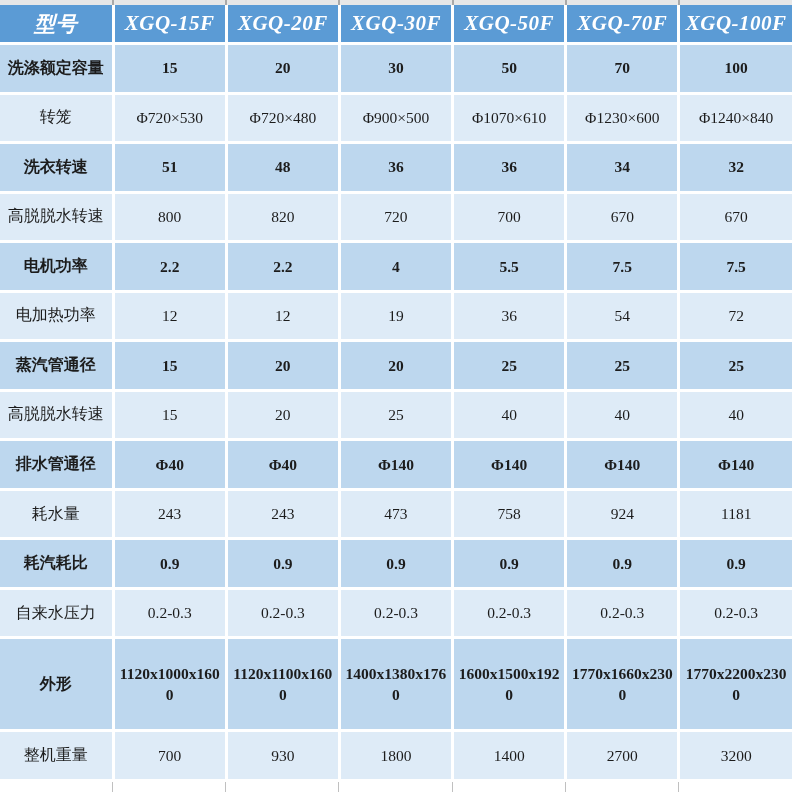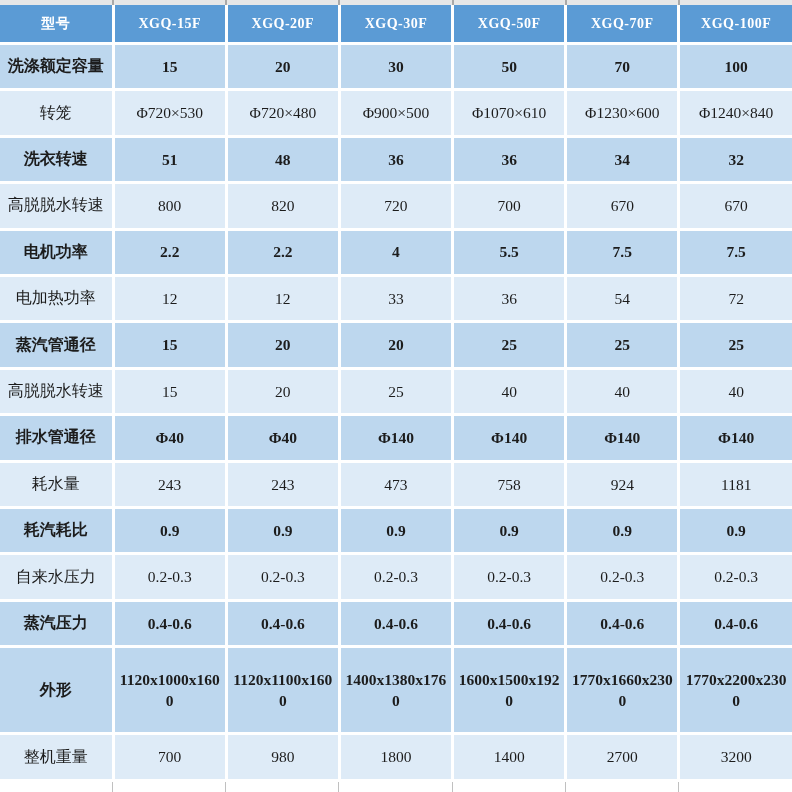--- a/index.html
+++ b/index.html
@@ -45,23 +45,24 @@
     padding: 0 3px;
     overflow: hidden;
   }
   table.spec th:first-child, table.spec td:first-child { border-left: 0; }
   table.spec th:last-child,  table.spec td:last-child  { border-right: 0; }
   table.spec thead th { border-top: 0; }
   table.spec thead th {
     background: var(--header-bg, #5B9BD5);
     color: var(--header-text, #ffffff);
     font-weight: bold;
-    font-size: 14px;
+    font-size: 21px;
     letter-spacing: 0.5px;
     height: 37px;
+    font-style: italic;
   }
   table.spec tbody tr.band-a td { background: var(--band-dark, #BDD7EE); font-weight: bold; }
   table.spec tbody tr.band-b td { background: var(--band-light, #DEEBF7); }
   table.spec tbody td {
     color: var(--body-text, #1c1c1c);
     font-size: 16px;
   }
   table.spec tbody td.value-cell {
     font-size: 15.5px;
     word-break: break-all;
@@ -150,21 +151,21 @@
           <td class="value-cell">2.2</td>
           <td class="value-cell">4</td>
           <td class="value-cell">5.5</td>
           <td class="value-cell">7.5</td>
           <td class="value-cell">7.5</td>
         </tr>
         <tr class="band-b">
           <td class="label-cell">电加热功率</td>
           <td class="value-cell">12</td>
           <td class="value-cell">12</td>
-          <td class="value-cell">33</td>
+          <td class="value-cell">19</td>
           <td class="value-cell">36</td>
           <td class="value-cell">54</td>
           <td class="value-cell">72</td>
         </tr>
         <tr class="band-a">
           <td class="label-cell">蒸汽管通径</td>
           <td class="value-cell">15</td>
           <td class="value-cell">20</td>
           <td class="value-cell">20</td>
           <td class="value-cell">25</td>
@@ -210,41 +211,32 @@
         <tr class="band-b">
           <td class="label-cell">自来水压力</td>
           <td class="value-cell">0.2-0.3</td>
           <td class="value-cell">0.2-0.3</td>
           <td class="value-cell">0.2-0.3</td>
           <td class="value-cell">0.2-0.3</td>
           <td class="value-cell">0.2-0.3</td>
           <td class="value-cell">0.2-0.3</td>
         </tr>
         <tr class="band-a">
-          <td class="label-cell">蒸汽压力</td>
-          <td class="value-cell">0.4-0.6</td>
-          <td class="value-cell">0.4-0.6</td>
-          <td class="value-cell">0.4-0.6</td>
-          <td class="value-cell">0.4-0.6</td>
-          <td class="value-cell">0.4-0.6</td>
-          <td class="value-cell">0.4-0.6</td>
-        </tr>
-        <tr class="band-a">
           <td class="label-cell">外形</td>
           <td class="value-cell">1120x1000x1600</td>
           <td class="value-cell">1120x1100x1600</td>
           <td class="value-cell">1400x1380x1760</td>
           <td class="value-cell">1600x1500x1920</td>
           <td class="value-cell">1770x1660x2300</td>
           <td class="value-cell">1770x2200x2300</td>
         </tr>
         <tr class="band-b">
           <td class="label-cell">整机重量</td>
           <td class="value-cell">700</td>
-          <td class="value-cell">980</td>
+          <td class="value-cell">930</td>
           <td class="value-cell">1800</td>
           <td class="value-cell">1400</td>
           <td class="value-cell">2700</td>
           <td class="value-cell">3200</td>
         </tr>
       </tbody>
   </table>
 
   <div class="bottom-strip">
     <span class="vline" style="left:112px"></span>

